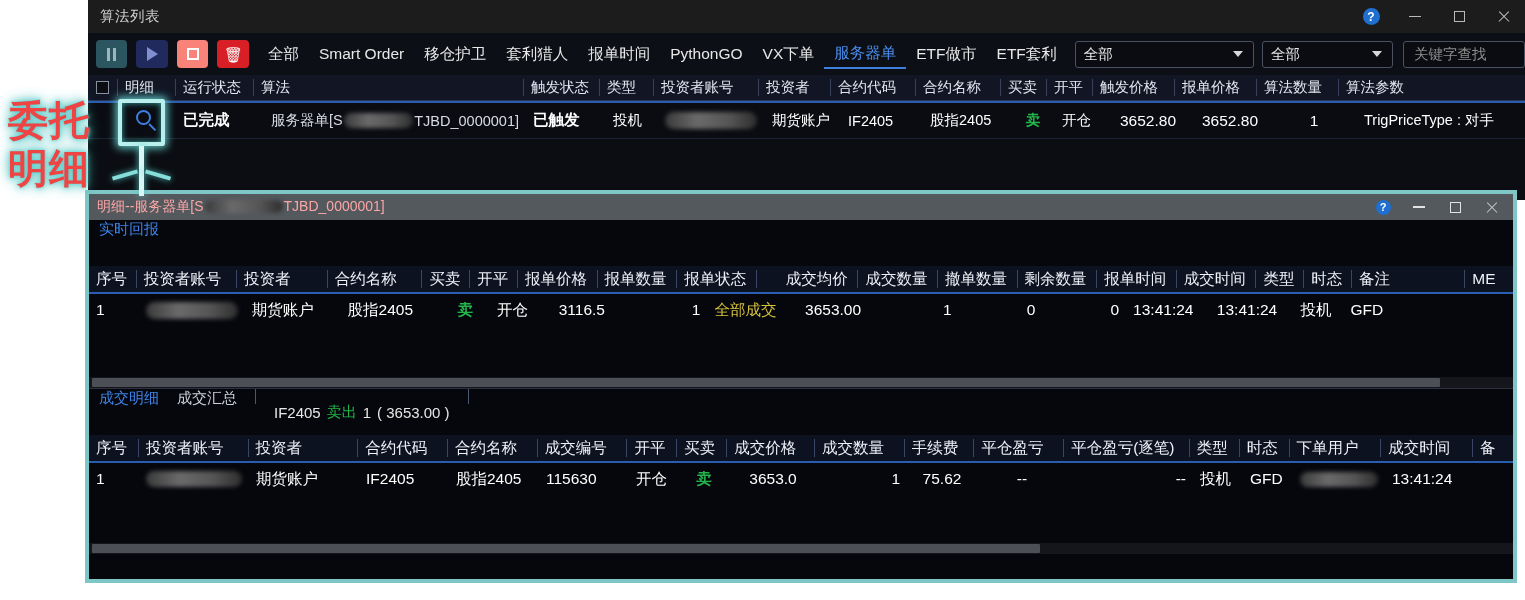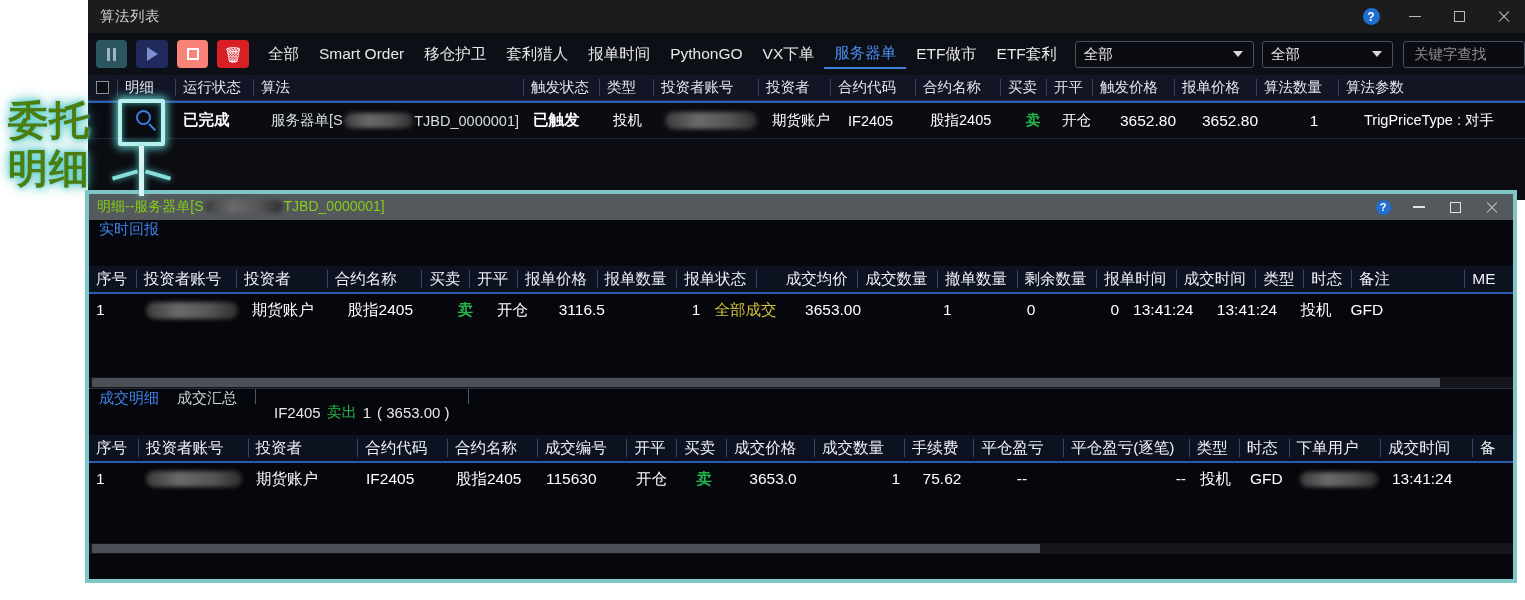--- a/index.html
+++ b/index.html
@@ -101,21 +101,21 @@
   
   .win-det {
     position: absolute; left: 85px; top: 190px; width: 1432px; height: 393px;
     background: #7fc7c6; padding: 4px;
   }
   .win-det-inner { width:100%; height:100%; background:#05070c; position:relative; }
   .dt-titlebar {
     height: 26px; background: #54595e; display:flex; align-items:center; padding-left:8px;
     position: relative;
   }
-  .dt-titlebar .ttl { color:#84cc16; font-size:14px; }
+  .dt-titlebar .ttl { color:#fca5a5; font-size:14px; }
   .dt-wctrls { position:absolute; right:4px; top:0; height:26px; display:flex; align-items:center; }
   .dt-wbtn { width:36px;height:26px;display:flex;align-items:center;justify-content:center; }
 
   .subtab-bar { height: 46px; display:flex; padding-left: 10px; gap: 18px; }
   .subtab { font-size: 15px; color:#cfd3da; }
   .subtab.active { color:#3f83e8; }
   .divv { width:1px; height:15px; background:#4a5570; }
   .summary { font-size:15px; color:#e7e7e7; display:flex; align-items:center; gap:6px; }
 
   .dhdr {
@@ -128,21 +128,21 @@
 
   .drow { height: 32px; display:flex; align-items:center; font-size:15.5px; color:#ffffff; }
   .drow .c { padding: 0 7px; white-space:nowrap; display:flex; align-items:center; }
   .gold { color:#d8c33a; }
   .hscroll { height: 11px; background:#14161b; position:relative; }
   .hscroll .thumb { position:absolute; top:1px; height:9px; background:#4c4f55; border-radius:1px; }
   .sep { height: 1px; background:#2c3040; }
 
   
   .ann-text {
-    position: absolute; font-size: 40px; font-weight: bold; color:#4d7c0f;
+    position: absolute; font-size: 40px; font-weight: bold; color:#ef4444;
     line-height: 1.02; letter-spacing: 1px;
     text-shadow: 0 0 7px #5fd4d0, 0 0 14px #3fb5b2, 0 0 3px #7fe0dd;
     font-family: "DejaVu Sans", sans-serif;
   }
   .hl-box {
     position:absolute; border: 4px solid #b9f0ee; border-radius: 2px;
     box-shadow: 0 0 9px 2px #63cfcc, inset 0 0 6px #3aa9a6;
     background: transparent;
   }
   .ptr-stem { position:absolute; background:#d7f6f5; box-shadow: 0 0 7px #63cfcc; }

